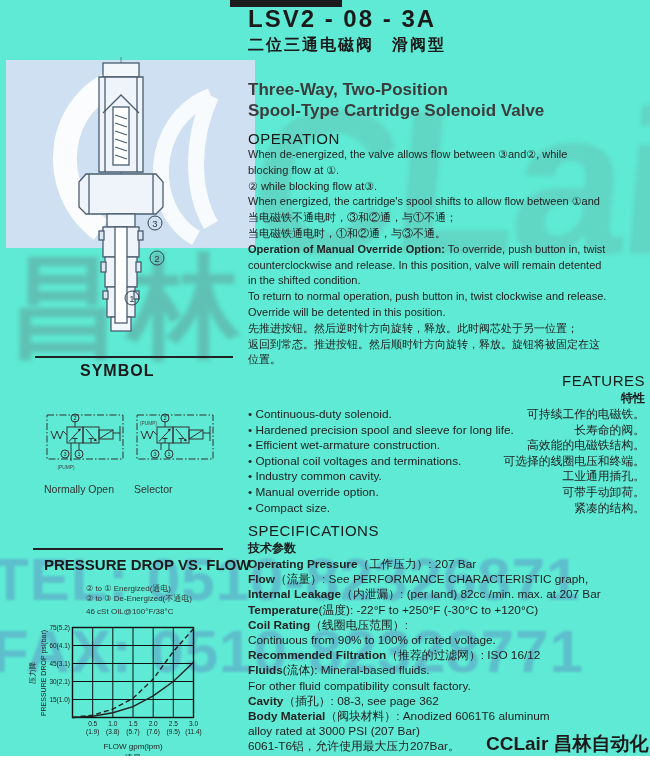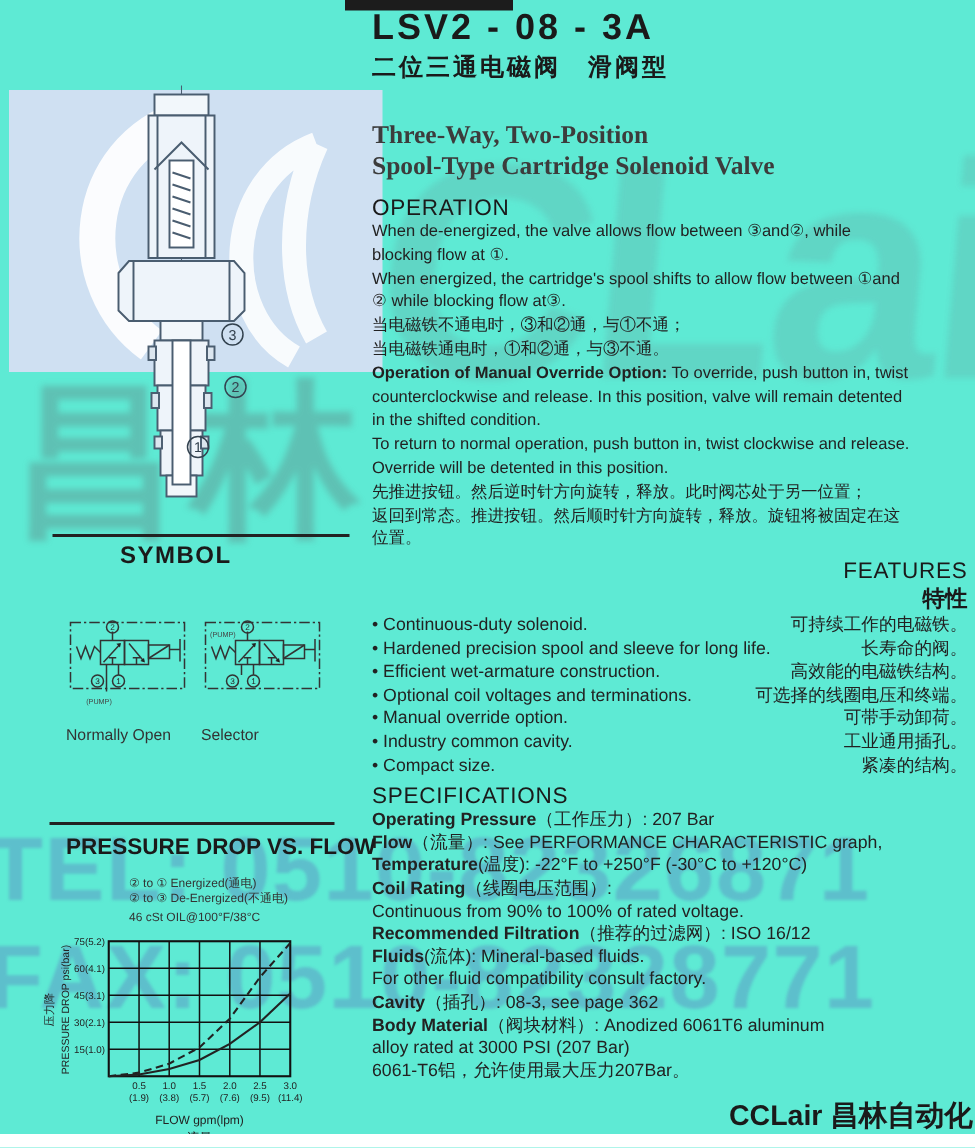--- a/index.html
+++ b/index.html
@@ -15,23 +15,23 @@
          color:rgba(95,100,106,0.30);letter-spacing:8px;filter:blur(2px);white-space:nowrap;}
   .wm-tel{position:absolute;left:-8px;top:545px;font-size:60px;font-weight:bold;white-space:nowrap;
           color:rgba(92,132,194,0.42);letter-spacing:1px;filter:blur(1px);}
   .wm-fax{position:absolute;left:-8px;top:617px;font-size:60px;font-weight:bold;white-space:nowrap;
           color:rgba(92,132,194,0.42);letter-spacing:1px;filter:blur(1px);}
   
   .content{position:absolute;inset:0;z-index:1;}
   .topbar{position:absolute;left:230px;top:0;width:112px;height:7px;background:#1c1c1c;}
   .model{position:absolute;left:248px;top:5px;font-size:24px;font-weight:bold;letter-spacing:2px;}
   .title-zh{position:absolute;left:248px;top:35px;font-size:16px;font-weight:bold;letter-spacing:2px;}
-  .title-en{position:absolute;left:248px;top:79px;font-size:17px;font-weight:bold;color:#3c3c3c;line-height:21px;font-family:Liberation Serif, serif;}
+  .title-en{position:absolute;left:248px;top:79px;font-size:17px;font-weight:bold;color:#3c3c3c;line-height:21px;}
   .section-h{font-size:15px;font-weight:normal;letter-spacing:0.5px;}
-  .section-h-zh{font-size:15px;font-weight:bold;margin-top:1px;}
+  .section-h-zh{font-size:12px;font-weight:bold;margin-top:1px;}
   .op{position:absolute;left:248px;top:130px;width:400px;}
   .op .line{font-size:11px;line-height:15.8px;color:#222;white-space:nowrap;}
   .b{font-weight:bold;}
   .feat{position:absolute;left:248px;top:372px;width:397px;text-align:right;}
   .f-row{display:flex;justify-content:space-between;font-size:11.8px;line-height:15.6px;color:#222;white-space:nowrap;}
   .specs{position:absolute;left:248px;top:522px;width:400px;}
   .s-line{font-size:11.8px;line-height:15.2px;color:#222;white-space:nowrap;}
   .rule{position:absolute;background:#222;height:2px;}
   .symbol-h{position:absolute;left:40px;top:362px;font-size:16px;font-weight:bold;letter-spacing:1px;margin-left:40px;}
   .sym-wrap{position:absolute;top:410px;width:86px;text-align:left;}
@@ -111,22 +111,22 @@
         <text x="100" y="171.5">3</text>
         <text x="102" y="206.5">2</text>
         <text x="77" y="246.5">1</text>
       </g>
     </svg>
 
     <div class="op">
       <div class="section-h">OPERATION</div>
       <div class="line"><span class="b"></span><span>When de-energized, the valve allows flow between ③and②, while</span></div>
       <div class="line"><span class="b"></span><span>blocking  flow at ①.</span></div>
+      <div class="line"><span class="b"></span><span>② while blocking flow at③.</span></div>
       <div class="line"><span class="b"></span><span>When energized, the cartridge's spool shifts to allow flow between ①and</span></div>
-      <div class="line"><span class="b"></span><span>② while blocking flow at③.</span></div>
       <div class="line"><span class="b"></span><span>当电磁铁不通电时，③和②通，与①不通；</span></div>
       <div class="line"><span class="b"></span><span>当电磁铁通电时，①和②通，与③不通。</span></div>
       <div class="line"><span class="b">Operation of Manual Override Option:</span><span> To override, push button in, twist</span></div>
       <div class="line"><span class="b"></span><span>counterclockwise and release. In this position, valve will remain detented</span></div>
       <div class="line"><span class="b"></span><span>in the shifted condition.</span></div>
       <div class="line"><span class="b"></span><span>To return to normal operation, push button in, twist clockwise and release.</span></div>
       <div class="line"><span class="b"></span><span>Override will be detented in this position.</span></div>
       <div class="line"><span class="b"></span><span>先推进按钮。然后逆时针方向旋转，释放。此时阀芯处于另一位置；</span></div>
       <div class="line"><span class="b"></span><span>返回到常态。推进按钮。然后顺时针方向旋转，释放。旋钮将被固定在这</span></div>
       <div class="line"><span class="b"></span><span>位置。</span></div>
@@ -224,37 +224,39 @@
         </div>
       <div class="f-row">
           <span>• Efficient wet-armature construction.</span>
           <span>高效能的电磁铁结构。</span>
         </div>
       <div class="f-row">
           <span>• Optional coil voltages and terminations.</span>
           <span>可选择的线圈电压和终端。</span>
         </div>
       <div class="f-row">
+          <span>• Industry common cavity.</span>
+          <span>工业通用插孔。</span>
+        </div>
+      <div class="f-row">
           <span>• Manual override option.</span>
           <span>可带手动卸荷。</span>
         </div>
       <div class="f-row">
-          <span>• Industry common cavity.</span>
-          <span>工业通用插孔。</span>
-        </div>
-      <div class="f-row">
           <span>• Compact size.</span>
           <span>紧凑的结构。</span>
         </div>
     </div>
 
     <div class="specs">
       <div class="section-h">SPECIFICATIONS</div>
+      <div class="section-h-zh">技术参数</div>
       <div class="s-line"><span class="b">Operating Pressure</span><span>（工作压力）: 207 Bar</span></div>
       <div class="s-line"><span class="b">Flow</span><span>（流量）: See PERFORMANCE CHARACTERISTIC graph,</span></div>
+      <div class="s-line"><span class="b">Internal Leakage</span><span>（内泄漏）: (per land) 82cc /min. max. at 207 Bar</span></div>
       <div class="s-line"><span class="b">Temperature</span><span>(温度): -22°F to +250°F (-30°C to +120°C)</span></div>
       <div class="s-line"><span class="b">Coil Rating</span><span>（线圈电压范围）:</span></div>
       <div class="s-line"><span class="b"></span><span>Continuous from 90% to 100% of rated voltage.</span></div>
       <div class="s-line"><span class="b">Recommended Filtration</span><span>（推荐的过滤网）: ISO 16/12</span></div>
       <div class="s-line"><span class="b">Fluids</span><span>(流体): Mineral-based fluids.</span></div>
       <div class="s-line"><span class="b"></span><span>For other fluid compatibility consult factory.</span></div>
       <div class="s-line"><span class="b">Cavity</span><span>（插孔）: 08-3, see page 362</span></div>
       <div class="s-line"><span class="b">Body Material</span><span>（阀块材料）: Anodized 6061T6 aluminum</span></div>
       <div class="s-line"><span class="b"></span><span>alloy rated at 3000 PSI (207 Bar)</span></div>
       <div class="s-line"><span class="b"></span><span>6061-T6铝，允许使用最大压力207Bar。</span></div>

